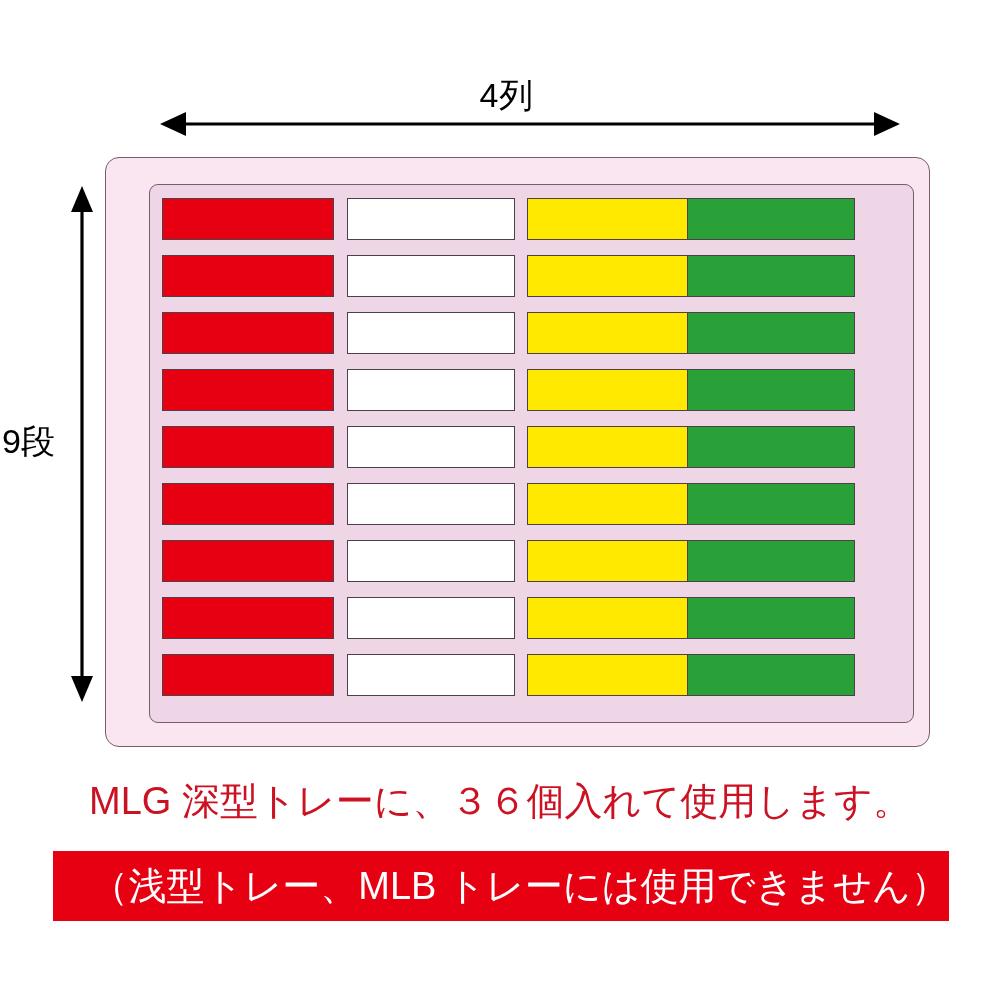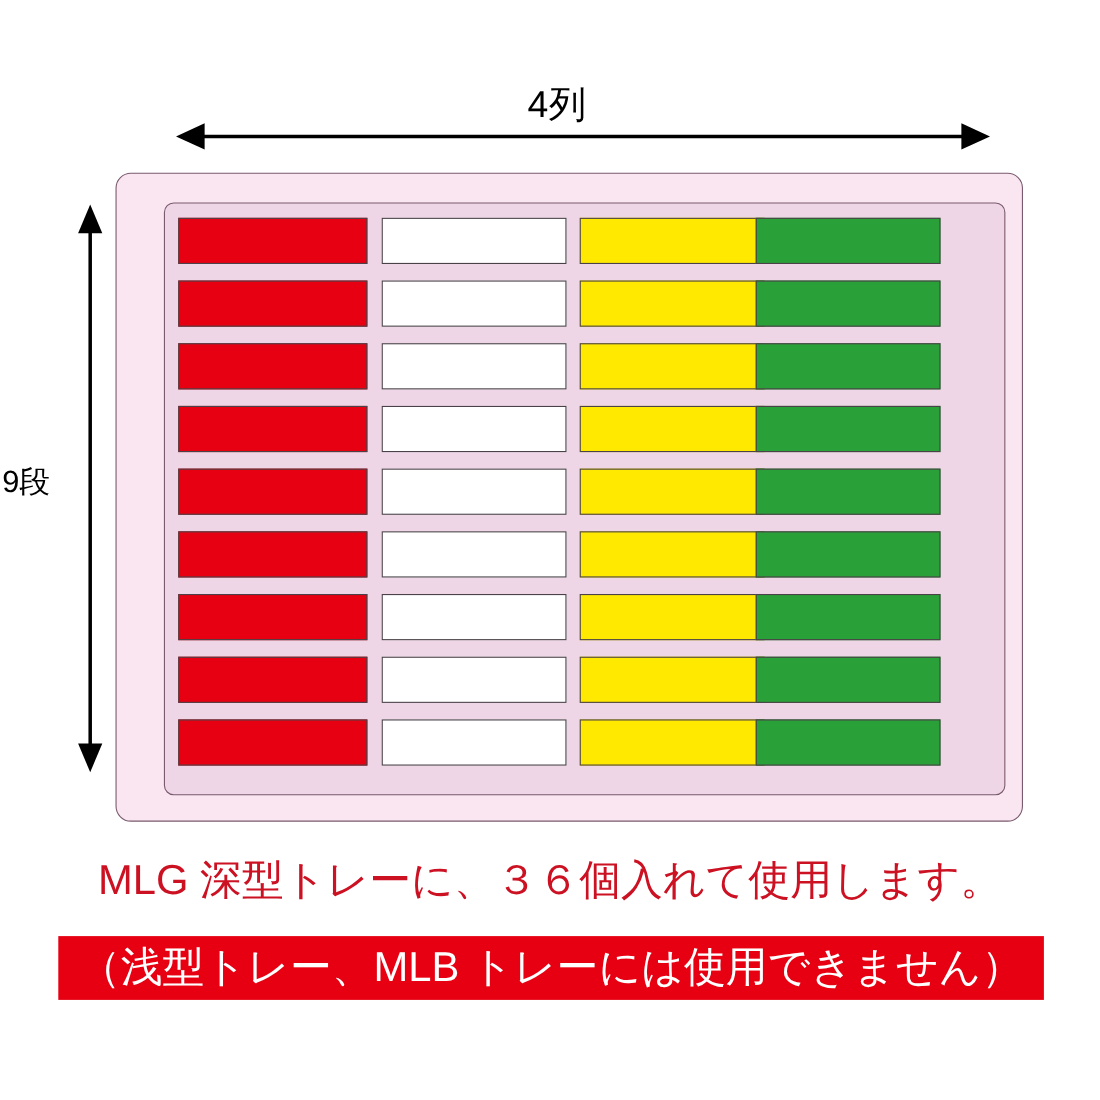--- a/index.html
+++ b/index.html
@@ -27,21 +27,21 @@
     color: #000000;
     letter-spacing: 0.5px;
     white-space: nowrap;
     padding-left: 13px;
   }
 
   .dim-label-left {
     position: absolute;
     left: 2px;
     top: 424px;
-    font-size: 28px;
+    font-size: 34px;
     line-height: 1;
     color: #000000;
     white-space: nowrap;
   }
 
   .arrow-svg {
     position: absolute;
     left: 0; top: 0;
     width: 1000px; height: 1000px;
     pointer-events: none;
@@ -100,25 +100,25 @@
     font-size: 38px;
     line-height: 1.15;
     color: #cc1122;
     white-space: nowrap;
   }
   .caption-banner {
     position: absolute;
     left: 53px;
     top: 851px;
     width: 896px;
-    height: 58px;
+    height: 70px;
     background: #e60012;
     display: flex;
     align-items: center;
-    justify-content: center;
+    justify-content: flex-end;
   }
   .caption-banner .banner-text {
     font-size: 38px;
     line-height: 1;
     color: #ffffff;
     white-space: nowrap;
   }
 </style>
 </head>
 <body>

